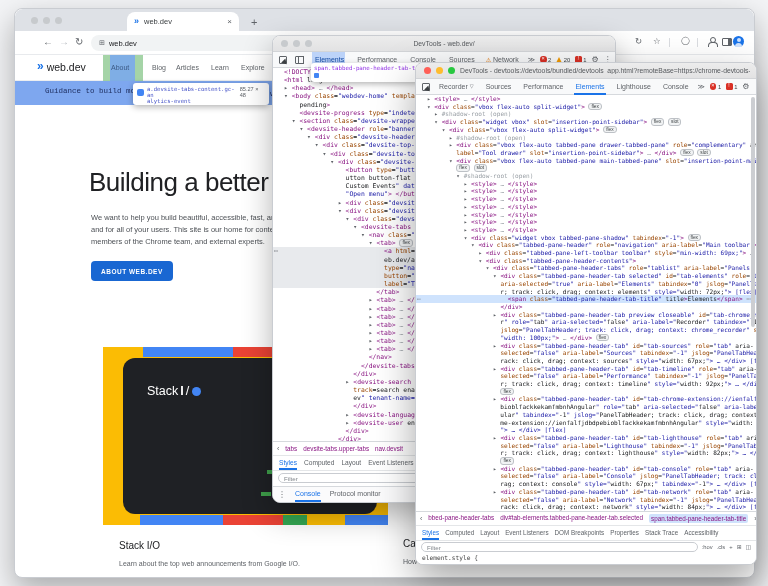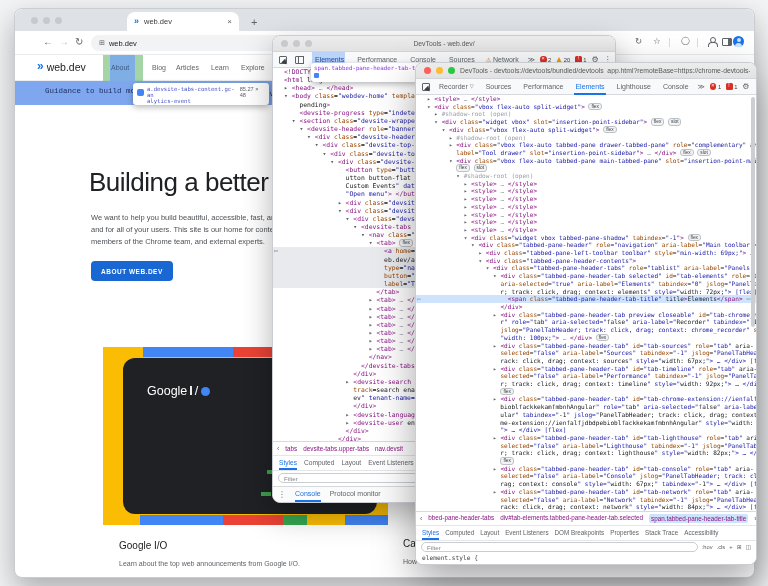--- a/index.html
+++ b/index.html
@@ -246,37 +246,37 @@
     <div class="iocard">
       <span class="seg" style="left:40px;top:0;width:90px;background:#4285f4;"></span>
       <span class="seg" style="left:130px;top:0;width:82px;background:#ea4335;"></span>
       <span class="seg" style="left:212px;top:0;width:73px;background:#34a853;"></span>
       <span class="seg" style="left:37px;bottom:0;width:83px;background:#4285f4;"></span>
       <span class="seg" style="left:120px;bottom:0;width:60px;background:#ea4335;"></span>
       <span class="seg" style="left:180px;bottom:0;width:24px;background:#34a853;"></span>
       <span class="seg" style="left:242px;bottom:0;width:43px;background:#4285f4;"></span>
       <div class="panel">
         <div class="iologo">
-          <span>Google</span>
+          <span>Stack</span>
           <b>I</b>
             <span>/</span>
             <span class="o"></span>
         </div>
         <div class="dino">
           <i style="left:158px;top:48px;width:22px;height:12px;"></i>
           <i style="left:164px;top:60px;width:16px;height:10px;"></i>
           <i style="left:160px;top:70px;width:12px;height:10px;"></i>
           <i style="left:166px;top:80px;width:14px;height:22px;"></i>
           <i style="left:144px;top:112px;width:16px;height:4px;"></i>
           <i style="left:154px;top:122px;width:12px;height:4px;"></i>
           <i style="left:138px;top:134px;width:10px;height:4px;"></i>
         </div>
       </div>
     </div>
-    <div class="cap-h" style="left:104px;top:531px;">Google I/O</div>
+    <div class="cap-h" style="left:104px;top:531px;">Stack I/O</div>
     <div class="cap-p" style="left:104px;top:551px;">Learn about the top web announcements from Google I/O.</div>
     <div class="cap-h" style="left:388px;top:529px;">Ca</div>
     <div class="cap-p" style="left:388px;top:549px;">How</div>
   </div>
 
   <div class="win mid">
     <div class="mac-tb">
       <div class="lights">
           <i></i>
           <i></i>
@@ -376,21 +376,21 @@
         <div class="code-line">              <span class="arw">▾</span> <span class="tg">&lt;div</span> <span class="an">class</span>=<span class="av">"devsite-to</span></div>
 
         <div class="code-line">                <span class="arw">▾</span> <span class="tg">&lt;div</span> <span class="an">class</span>=<span class="av">"devsite-</span></div>
 
         <div class="code-line">                  <span class="arw">▾</span> <span class="tg">&lt;devsite-tabs</span> clas</div>
 
         <div class="code-line">                    <span class="arw">▾</span> <span class="tg">&lt;nav</span> <span class="an">class</span>=<span class="av">"devs</span></div>
 
         <div class="code-line">                      <span class="arw">▾</span> <span class="tg">&lt;tab</span><span class="tg">&gt;</span> <span class="bdg">flex</span></div>
 
-        <div class="code-line selg dots">                          <span class="tg">&lt;a</span> <span class="an">home</span>=<span class="av">"http</span></div>
+        <div class="code-line selg dots">                          <span class="tg">&lt;a</span> <span class="an">html</span>=<span class="av">"http</span></div>
 
         <div class="code-line selg">                          eb.dev/about<span class="av">"</span></div>
 
         <div class="code-line selg">                          <span class="an">type</span>=<span class="av">"nav"</span> tr</div>
 
         <div class="code-line selg">                          <span class="an">button</span>=<span class="av">"prima</span></div>
 
         <div class="code-line selg">                          <span class="an">label</span>=<span class="av">"Tab: A</span></div>
 
         <div class="code-line">                        <span class="tg">&lt;/tab</span><span class="tg">&gt;</span></div>

